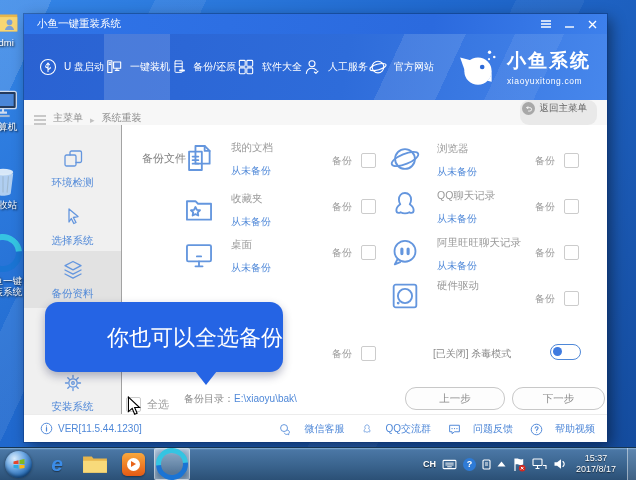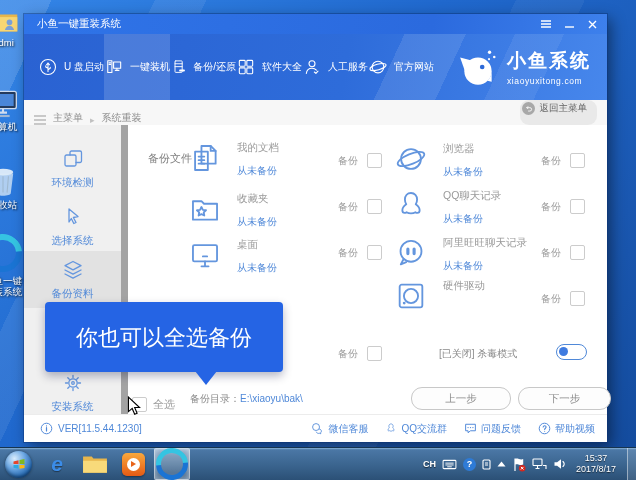--- a/index.html
+++ b/index.html
@@ -40,21 +40,21 @@
   .logourl{font-size:8.5px;letter-spacing:.6px;margin-top:2px}
 
   .crumb{height:25px;background:#f7f7f7;border-bottom:6px solid #f97316;display:flex;align-items:flex-end;
     padding:0 10px;color:#8f8f8f;font-size:10px;gap:7px}
   .crumbsep{color:#c0c0c0;font-size:9px}
   .backbtn{margin-left:auto;height:17px;background:#e9e9e9;border-radius:9px;display:flex;align-items:center;
     gap:5px;padding:0 10px 8px 2px;color:#666;font-size:9.5px;cursor:default}
   .backico{width:13px;height:13px;border-radius:50%;background:#a8a8a8;display:flex;align-items:center;justify-content:center}
 
   .main{position:absolute;top:111px;left:0;right:0;bottom:27px;display:flex}
-  .side{width:97px;background:#f0f0f0;border-right:7px solid #a3a3a3;position:relative;flex:none}
+  .side{width:97px;background:#f0f0f0;border-right:1px solid #a3a3a3;position:relative;flex:none}
   .sitem{position:absolute;left:0;width:100%;display:flex;flex-direction:column;align-items:center;gap:5px;
     color:#4f88d8;font-size:10.5px;padding:7px 0;cursor:default}
   .sitem.active{background:#e2e2e2}
 
   .content{flex:1;background:#fff;position:relative}
   .seclabel{position:absolute;left:20px;top:26px;font-size:11px;color:#808080}
   .row{position:absolute;display:flex;gap:15px;align-items:flex-start}
   .rtx .tt{font-size:10.5px;color:#9a9a9a}
   .rtx .st{font-size:10px;color:#4f88d8;margin-top:9px;cursor:default}
   .bk{position:absolute;display:flex;align-items:center;gap:9px;font-size:10px;color:#9a9a9a}
@@ -66,24 +66,24 @@
   .selall{position:absolute;left:4px;top:272px;display:flex;align-items:center;gap:6px;font-size:11px;color:#9a9a9a}
   .dir{position:absolute;left:62px;top:267px;font-size:10px;color:#8a8a8a}
   .dir .lnk{color:#4f88d8;}
   .pill{position:absolute;height:21px;border:1px solid #c8c8c8;border-radius:11px;background:#fdfdfd;color:#8a8a8a;
     font-size:10.5px;display:flex;align-items:center;justify-content:center;cursor:default}
 
   .status{position:absolute;left:0;right:0;bottom:0;height:27px;background:#fff;border-top:1px solid #ececec;
     display:flex;align-items:center;padding:0 12px 0 16px;color:#4f88d8;font-size:10px}
   .stleft{display:flex;gap:5px;align-items:center}
   .stlinks{margin-left:auto;display:flex;gap:17px}
-  .stlink{display:flex;gap:4px;align-items:center;cursor:default}
-
-  .tooltip{position:absolute;left:21px;top:288px;width:238px;height:70px;background:#2564e4;border-radius:4px;
-    color:#fff;display:flex;flex-direction:column;align-items:center;justify-content:center;
+  .stlink{display:flex;gap:12px;align-items:flex-end;cursor:default}
+
+  .tooltip{position:absolute;left:21px;top:288px;width:238px;height:70px;background:#2564e4;border-radius:13px;
+    color:#fff;display:flex;flex-direction:column;align-items:flex-end;justify-content:center;
     font-size:22px;line-height:31px;z-index:30;box-shadow:0 4px 10px rgba(0,10,60,.3)}
   .tooltip::after{content:"";position:absolute;bottom:-13px;left:150px;width:0;height:0;
     border:11px solid transparent;border-top:14px solid #2564e4;border-bottom:0}
 
   #cursor{position:absolute;left:126px;top:396px;z-index:80}
 
   
   .taskbar{position:absolute;left:0;bottom:0;width:636px;height:32px;z-index:40;display:flex;align-items:center;
     background:linear-gradient(180deg,#8cb4da 0%,#517fab 5%,#4a76a4 8%,#3a648e 55%,#2b5076 100%);
     border-top:1px solid #16344f}

